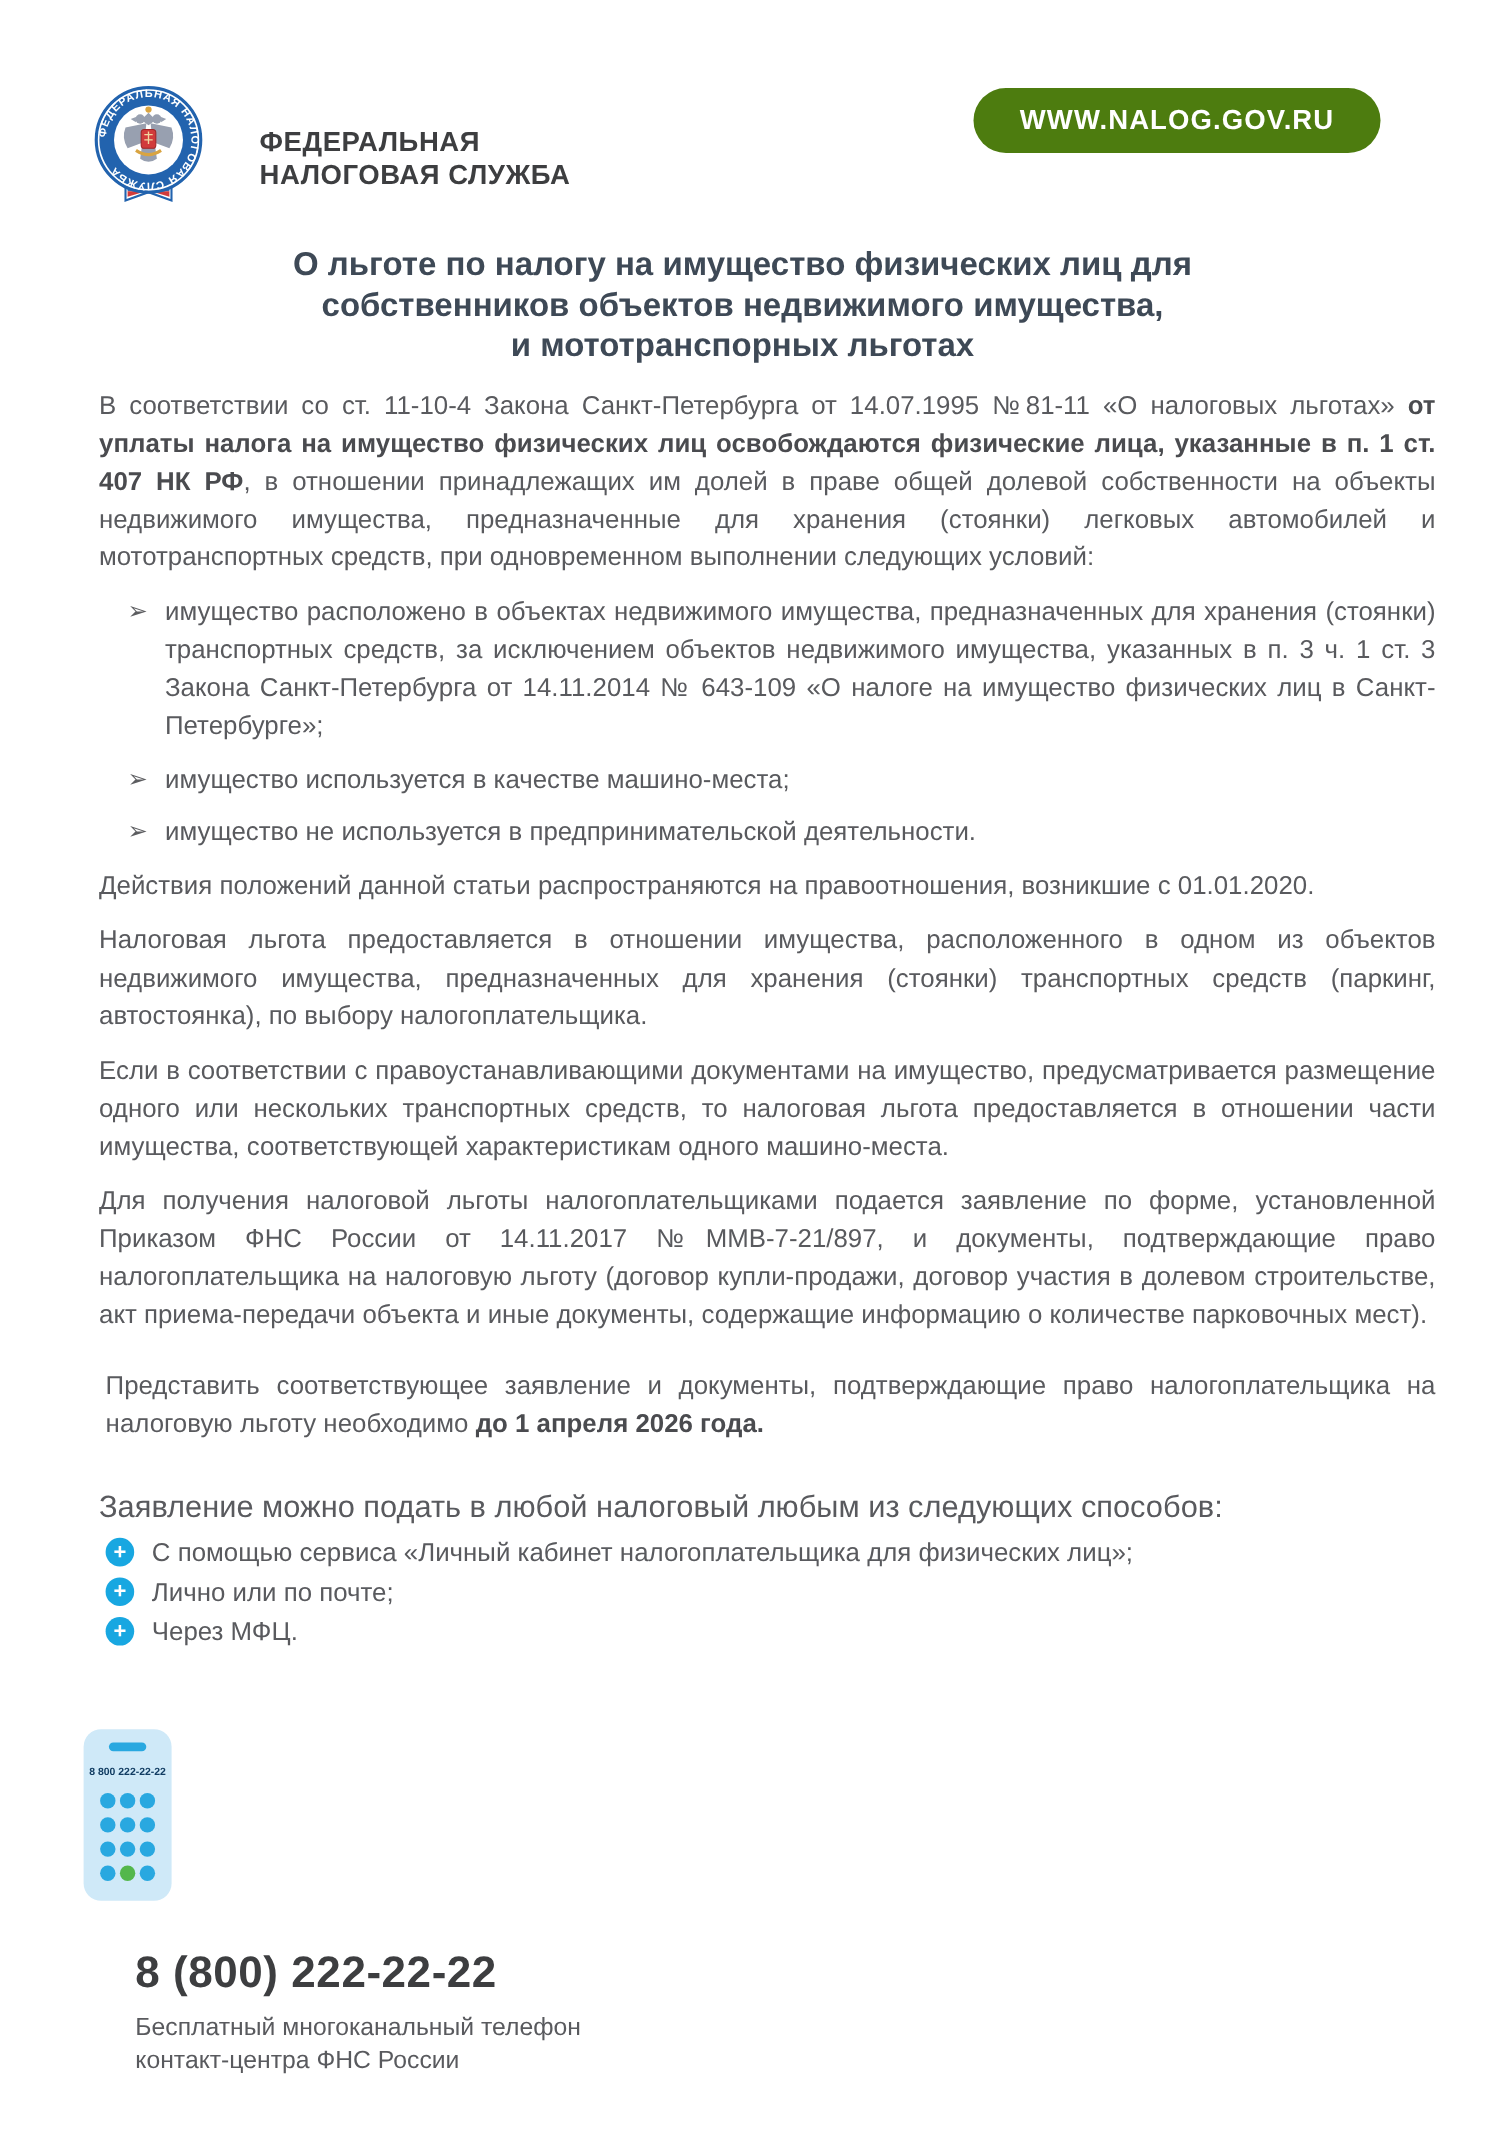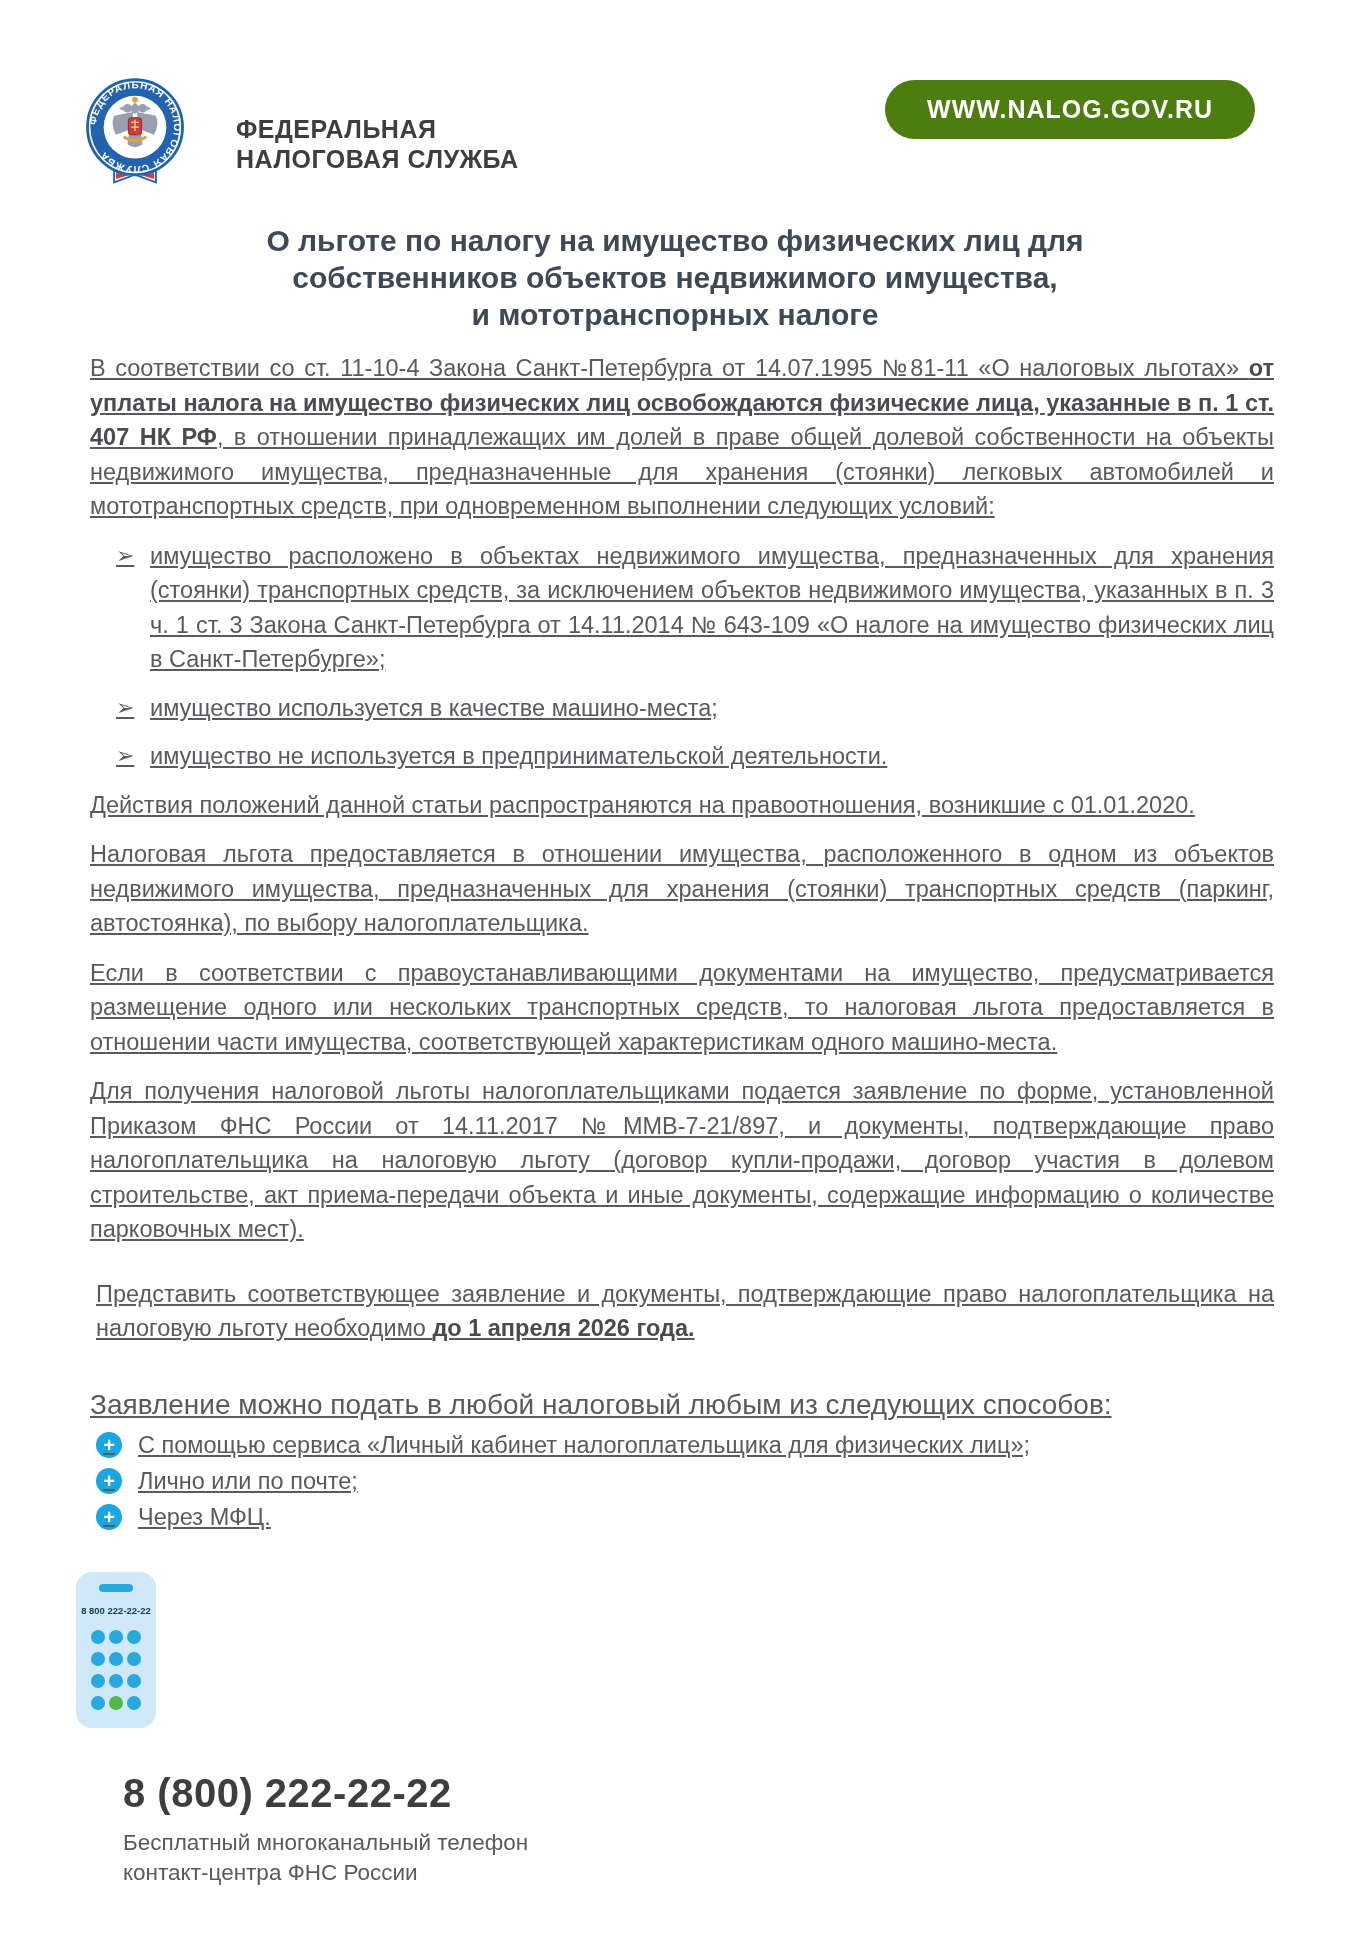--- a/index.html
+++ b/index.html
@@ -33,21 +33,21 @@
     text-align:center;
   }
   
   .doc-title {
     margin:30px auto 18px auto;
     text-align:center;
     font-weight:bold; font-size:30px; line-height:37px;
     color:#3e4956;
   }
   
-  .content { padding:0 76px 0 90px;text-decoration:underline; }
+  .content { padding:0 45px 0 90px; }
   .para {
     font-size:23.5px; line-height:34.5px;
     text-align:justify;
     margin-bottom:15px;
     color:#595a5e;
   }
   .para b, .deadline b { color:#4a4b4f; }
   .cond-list { list-style:none; margin:4px 0 10px 26px; }
   .cond-item {
     display:flex; margin-bottom:14px;
@@ -131,21 +131,21 @@
     <div class="agency-name">
       <div>ФЕДЕРАЛЬНАЯ</div>
       <div>НАЛОГОВАЯ СЛУЖБА</div>
     </div>
     <div class="site-badge">WWW.NALOG.GOV.RU</div>
   </div>
 
   <div class="doc-title">
     <div>О льготе по налогу на имущество физических лиц для</div>
     <div>собственников объектов недвижимого имущества,</div>
-    <div>и мототранспорных налоге</div>
+    <div>и мототранспорных льготах</div>
   </div>
 
   <div class="content">
 
     <p class="para"><span>В соответствии со ст. 11-10-4 Закона Санкт-Петербурга от 14.07.1995 №81-11 «О налоговых льготах» </span><b>от уплаты налога на имущество физических лиц освобождаются физические лица, указанные в п. 1 ст. 407 НК РФ</b><span>, в отношении принадлежащих им долей в праве общей долевой собственности на объекты недвижимого имущества, предназначенные для хранения (стоянки) легковых автомобилей и мототранспортных средств, при одновременном выполнении следующих условий:</span></p>
 
     <ul class="cond-list">
       <li class="cond-item">
         <span class="cond-marker">➢</span>
         <span class="cond-text">имущество расположено в объектах недвижимого имущества, предназначенных для хранения (стоянки) транспортных средств, за исключением объектов недвижимого имущества, указанных в п. 3 ч. 1 ст. 3 Закона Санкт-Петербурга от 14.11.2014 № 643-109 «О налоге на имущество физических лиц в Санкт-Петербурге»;</span>

